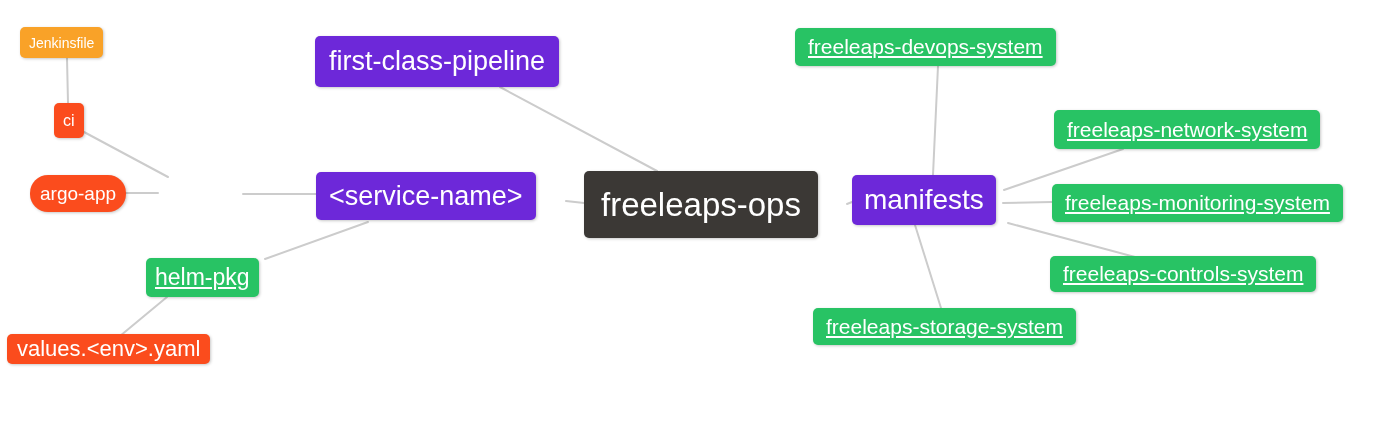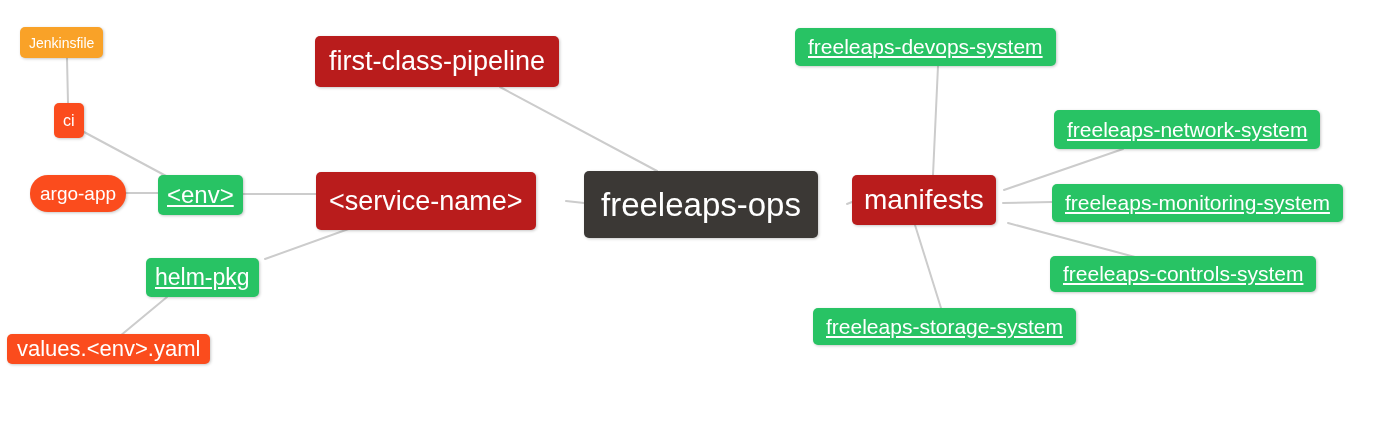--- a/index.html
+++ b/index.html
@@ -11,21 +11,21 @@
   .edges{position:absolute;left:0;top:0;z-index:0;}
   .edges line{stroke:#cccccc;stroke-width:2;stroke-linecap:round;}
   .node{
     position:absolute;z-index:1;
     display:inline-flex;align-items:center;justify-content:center;
     color:#ffffff;white-space:nowrap;
     border-radius:5px;
     box-shadow:1px 1px 3px rgba(0,0,0,0.22);
     cursor:pointer;box-sizing:border-box;
   }
-  .blue  {background:#b91c1c;}
+  .blue  {background:#6d28d9;}
   .green {background:#28c364;text-decoration:underline;}
   .red   {background:#fb4c1d;text-align:right;}
   .orange{background:#f9a228;}
   .dark  {background:#3b3835;}
 </style>
 </head>
 <body>
 
 <div class="canvas">
 
@@ -45,29 +45,28 @@
     <line x1="1008" y1="223" x2="1135" y2="257"></line>
     <line x1="915" y1="225" x2="941" y2="308"></line>
   </svg>
 
   <div class="node orange" style="left:20px;  top:27px;  height:31px; font-size:14px; padding:0 9px;">Jenkinsfile</div>
 
   <div class="node red" style="left:54px;  top:103px; height:35px; font-size:16px; padding:0 9px;">ci</div>
 
   <div class="node red" style="left:30px;  top:175px; height:37px; font-size:19px; padding:0 10px;border-radius:18px;">argo-app</div>
 
-  <div class="node green" style="left:158px; top:175px; height:40px; font-size:24px; padding:0 9px;">&lt;env&gt;</div>
 
   <div class="node green" style="left:146px; top:258px; height:39px; font-size:23px; padding:0 9px;">helm-pkg</div>
 
   <div class="node red" style="left:7px;   top:334px; height:30px; font-size:22px; padding:0 10px;">values.&lt;env&gt;.yaml</div>
 
   <div class="node blue" style="left:315px; top:36px;  height:51px; font-size:27px; padding:0 14px;">first-class-pipeline</div>
 
-  <div class="node blue" style="left:316px; top:172px; height:58px; font-size:27px; padding:0 13px;">&lt;service-name&gt;</div>
+  <div class="node blue" style="left:316px; top:172px; height:48px; font-size:27px; padding:0 13px;">&lt;service-name&gt;</div>
 
   <div class="node dark" style="left:584px; top:171px; height:67px; font-size:33px; padding:0 17px;">freeleaps-ops</div>
 
   <div class="node blue" style="left:852px; top:175px; height:50px; font-size:28px; padding:0 12px;">manifests</div>
 
   <div class="node green" style="left:795px; top:28px;  height:38px; font-size:21px; padding:0 13px;">freeleaps-devops-system</div>
 
   <div class="node green" style="left:1054px;top:110px; height:39px; font-size:21px; padding:0 13px;">freeleaps-network-system</div>
 
   <div class="node green" style="left:1052px;top:184px; height:38px; font-size:21px; padding:0 13px;">freeleaps-monitoring-system</div>

